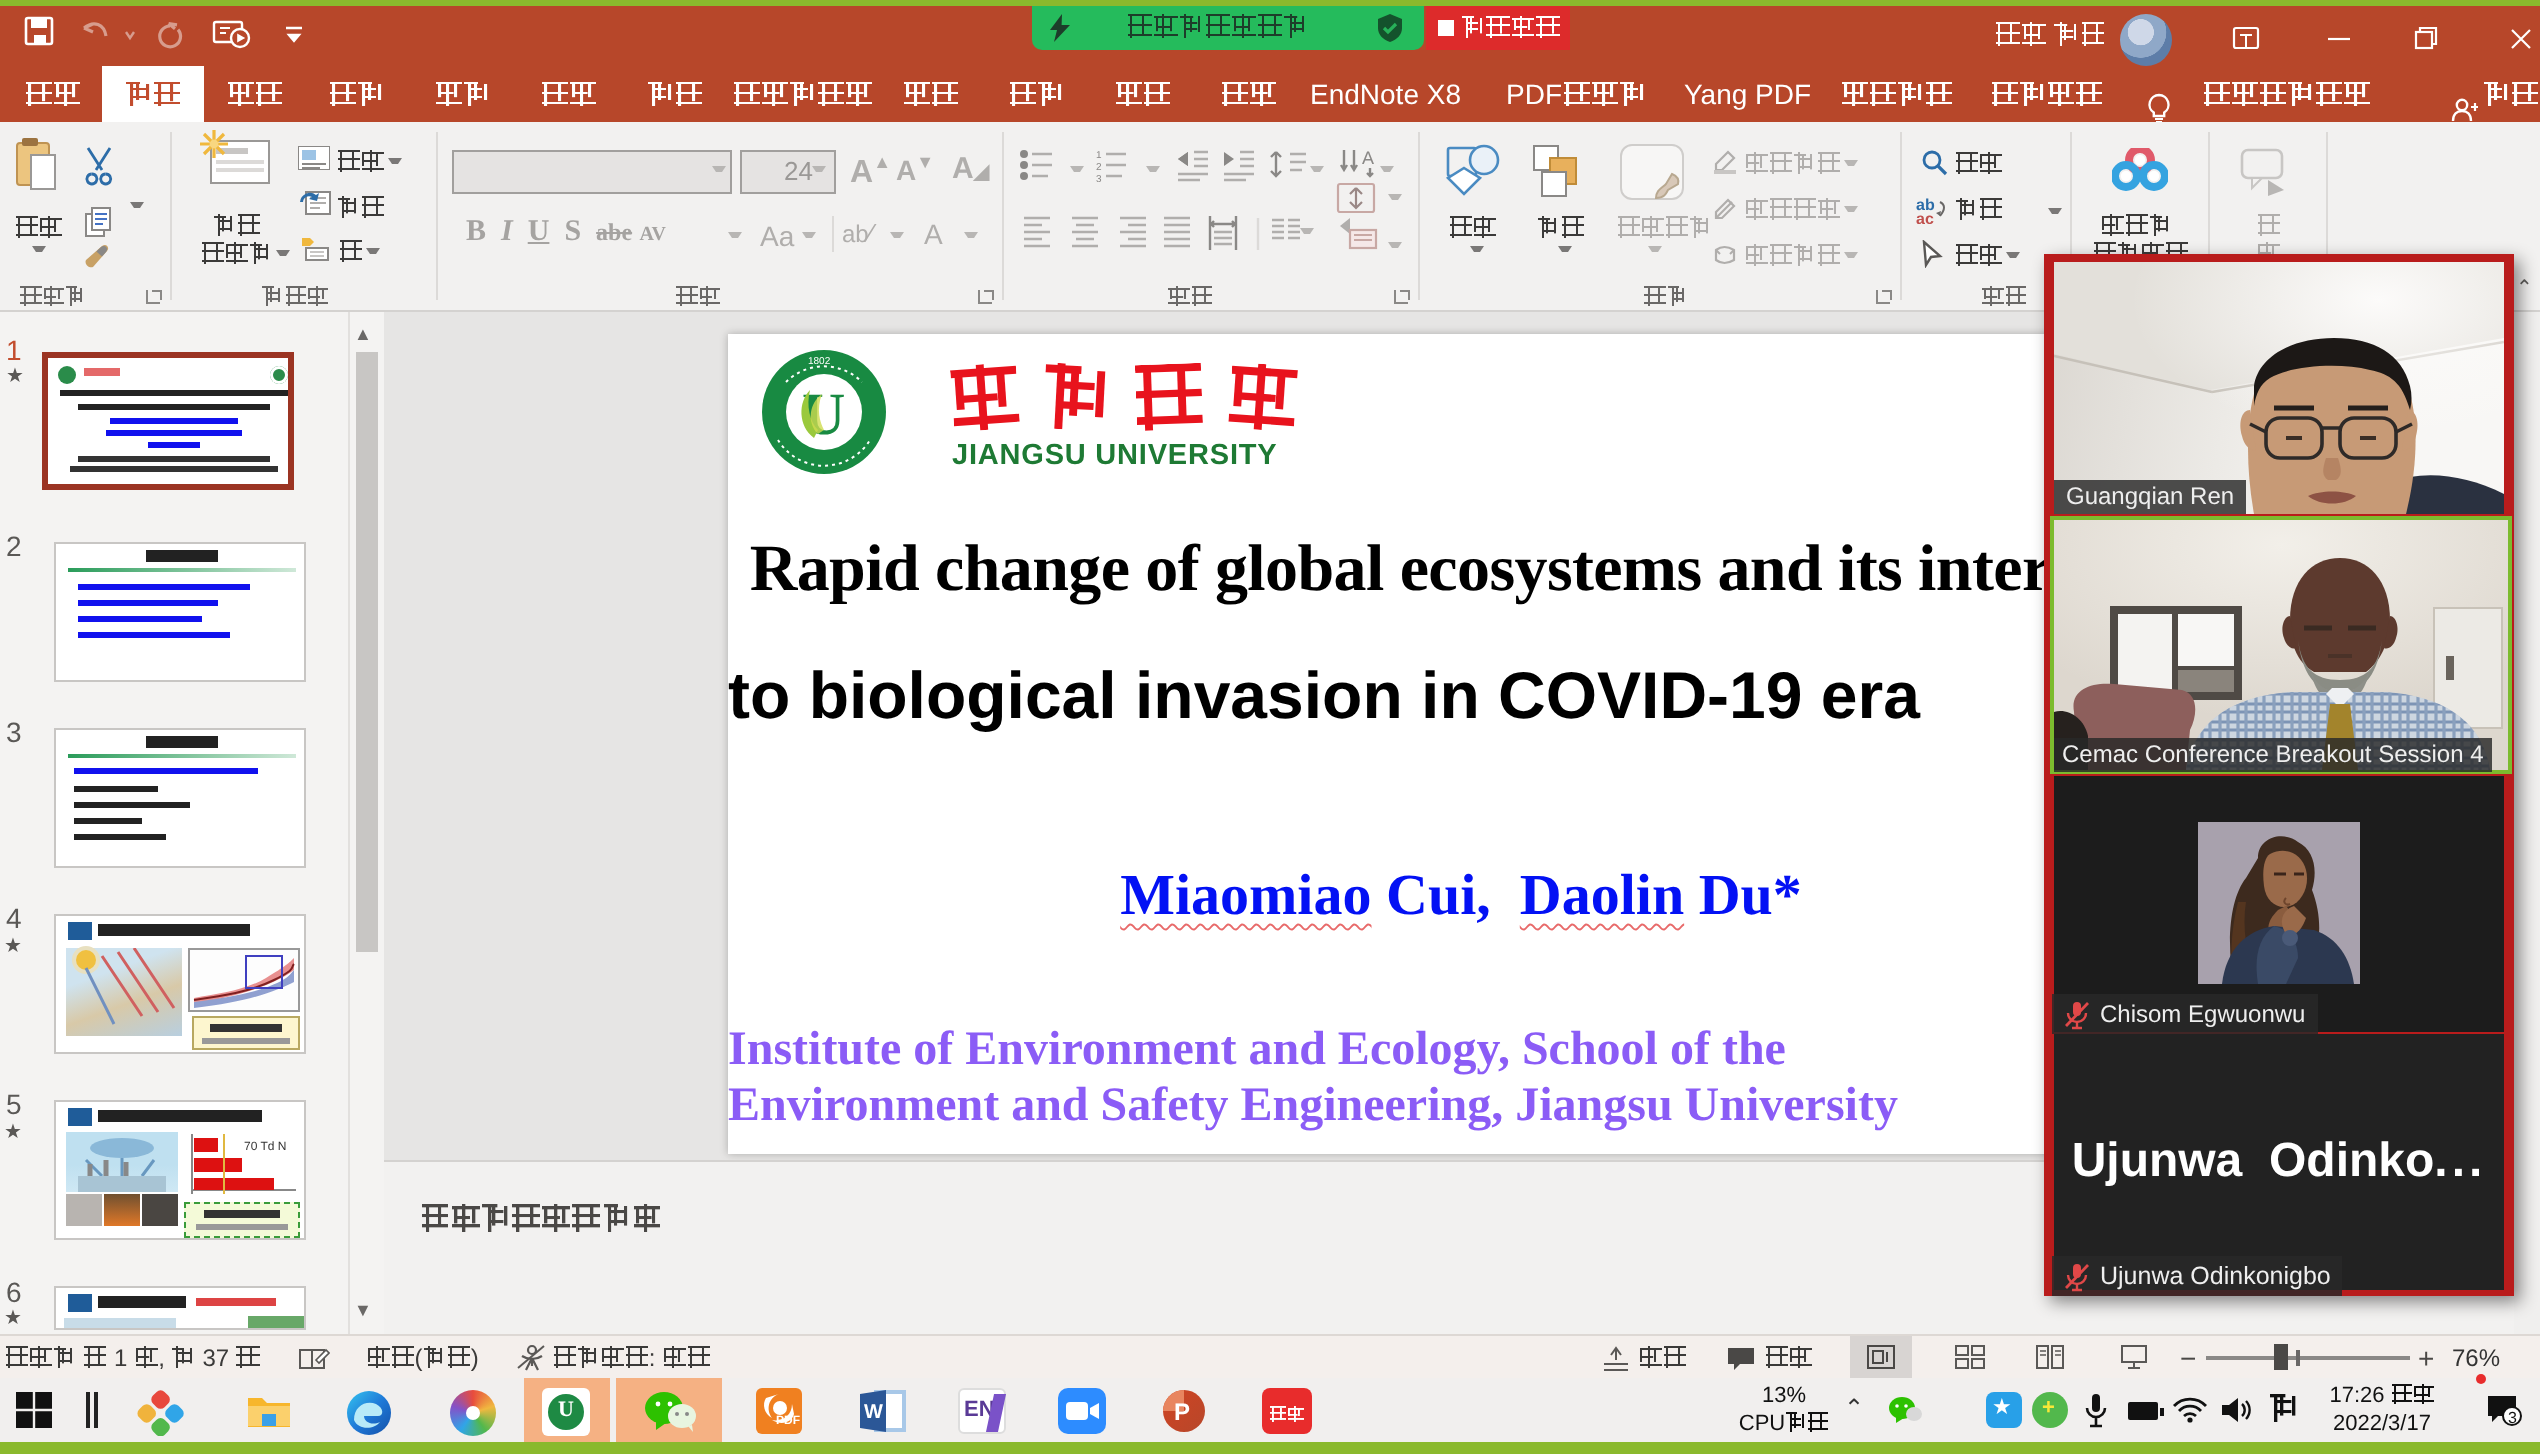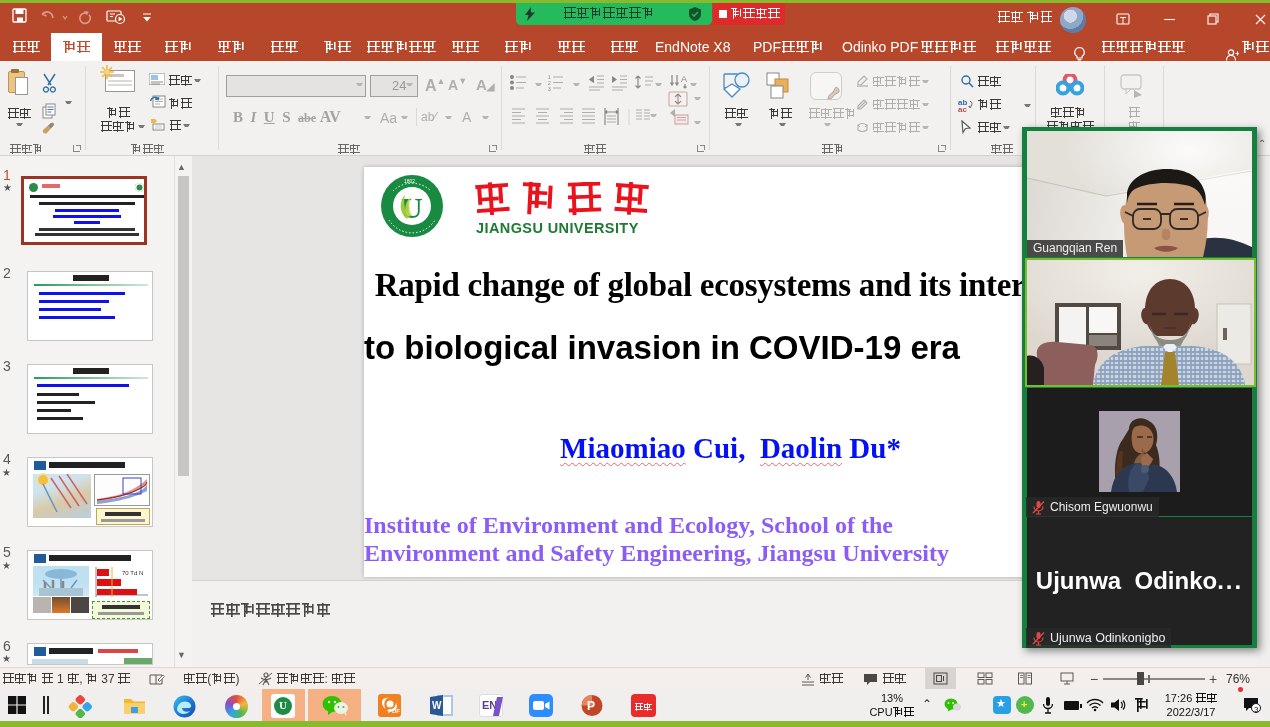--- a/index.html
+++ b/index.html
@@ -28,21 +28,21 @@
 
 #mainbg{left:0;top:156px;width:1270px;height:511px;background:#e6e5e4}
 #thumbs{left:0;top:156px;width:174px;height:511px;background:#f4f3f2}
 #tscroll{left:174px;top:156px;width:18px;height:511px;background:#f4f3f2;border-left:1px solid #e2e0de}
 #notes{left:192px;top:580px;width:1065px;height:87px;background:#f2f1f0;border-top:1px solid #d4d2d0}
 #slide{left:364px;top:167px;width:729px;height:410px;background:#fff;box-shadow:0 0 4px rgba(0,0,0,.25)}
 #status{left:0;top:667px;width:1270px;height:22px;background:#f4efec;border-top:1px solid #ddd8d4;font-size:12px;color:#3b3a39}
 #taskbar{left:0;top:689px;width:1270px;height:32px;background:#f1efee}
 #gbot{left:0;top:721px;width:1270px;height:6px;background:#8ab92d}
 
-#zoomp{left:1022px;top:127px;width:235px;height:521px;background:#15803d;box-shadow:3px 3px 8px rgba(0,0,0,.45)}
+#zoomp{left:1022px;top:127px;width:235px;height:521px;background:#b91c1c;box-shadow:3px 3px 8px rgba(0,0,0,.45)}
 .vlab{position:absolute;color:#eee;font-size:12px;background:rgba(40,40,40,.82);white-space:nowrap;line-height:17px;padding:0 6px}
 .wavy{text-decoration:underline;text-decoration-style:wavy;text-decoration-color:#e86a6a;text-decoration-thickness:1px;text-underline-offset:4px}
 </style></head>
 <body>
 <div class="ab" id="gtop"></div>
 <div class="ab" id="tbar">
  <svg class="ab" style="left:12px;top:5px" width="140" height="20" viewBox="0 0 140 20">
   <g fill="none" stroke="#fff" stroke-width="1.3">
    <rect x="1" y="1" width="13" height="13" rx="1"></rect>
         <path d="M3.5 1v5h8v-5M5 9.5h6v4.5h-6z" fill="#fff" stroke="none"></path>
@@ -93,21 +93,21 @@
  <div class="tab" style="left:217px"><i class="zb"></i><i class="zc"></i></div>
  <div class="tab" style="left:270px"><i class="z"></i><i class="zb"></i></div>
  <div class="tab" style="left:323px"><i class="zc"></i><i class="z"></i></div>
  <div class="tab" style="left:366px"><i class="z"></i><i class="zb"></i><i class="zc"></i><i class="z"></i><i class="zb"></i></div>
  <div class="tab" style="left:451px"><i class="zb"></i><i class="z"></i></div>
  <div class="tab" style="left:504px"><i class="z"></i><i class="zc"></i></div>
  <div class="tab" style="left:557px"><i class="zb"></i><i class="z"></i></div>
  <div class="tab" style="left:610px"><i class="z"></i><i class="zb"></i></div>
  <div class="tab" style="left:655px">EndNote X8</div>
  <div class="tab" style="left:753px">PDF<i class="z"></i><i class="zb"></i><i class="zc"></i></div>
- <div class="tab" style="left:842px">Odinko PDF</div>
+ <div class="tab" style="left:842px">Yang PDF</div>
  <div class="tab" style="left:920px"><i class="zb"></i><i class="z"></i><i class="zc"></i><i class="z"></i></div>
  <div class="tab" style="left:995px"><i class="z"></i><i class="zc"></i><i class="zb"></i><i class="z"></i></div>
  <svg class="tab" style="left:1073px;top:7px" width="13" height="15" viewBox="0 0 13 15">
       <path d="M6.5 1 a4.8 4.8 0 0 1 2.6 8.8 l0 1.7 h-5.2 l0 -1.7 A4.8 4.8 0 0 1 6.5 1z" fill="none" stroke="#fff" stroke-width="1.2"></path>
       <path d="M4.5 13 h4 M5 14.5 h3" stroke="#fff" stroke-width="1"></path>
     </svg>
  <div class="tab" style="left:1101px"><i class="z"></i><i class="zb"></i><i class="z"></i><i class="zc"></i><i class="z"></i><i class="zb"></i></div>
  <svg class="tab" style="left:1225px;top:8px" width="14" height="14" viewBox="0 0 14 14">
       <circle cx="6" cy="4.5" r="2.6" fill="none" stroke="#fff" stroke-width="1.2"></circle>
       <path d="M1.5 12.5 c0 -3.5 2 -5 4.5 -5 s4.5 1.5 4.5 5" fill="none" stroke="#fff" stroke-width="1.2"></path>
@@ -179,21 +179,21 @@
     </svg>
  <div class="btxt" style="left:169px;top:58px"><i class="z"></i><span class="dd"></span></div>
 
  <div class="ab" style="left:226px;top:14px;width:140px;height:22px;background:#e5e3e2;border:1px solid #a19f9d"></div>
  <div class="dd ddg ab" style="left:354px;top:22px"></div>
  <div class="ab" style="left:370px;top:14px;width:48px;height:22px;background:#e5e3e2;border:1px solid #a19f9d;font-size:13px;color:#9a9896;line-height:20px;padding-left:21px">24</div>
  <div class="dd ddg ab" style="left:404px;top:22px"></div>
  <div class="ab btxt gray" style="left:425px;top:15px;font-size:16px;font-weight:bold">A<span style="font-size:9px;vertical-align:7px">▲</span></div>
  <div class="ab btxt gray" style="left:448px;top:15px;font-size:14px;font-weight:bold">A<span style="font-size:9px;vertical-align:6px">▼</span></div>
  <div class="ab btxt gray" style="left:476px;top:15px;font-size:15px;font-weight:bold">A<span style="font-size:10px">◢</span></div>
- <div class="ab" style="top:47px;left:233px;font-size:15px;color:#a5a3a1;font-weight:bold;font-family:'Liberation Serif',serif">B&nbsp;&nbsp;<span style="font-style:italic">I</span>&nbsp;&nbsp;<span style="text-decoration:underline">U</span>&nbsp;&nbsp;S&nbsp;&nbsp;<span style="font-size:12px;text-decoration:line-through">abe</span>&nbsp;<span style="font-size:16px">AV</span></div>
+ <div class="ab" style="top:47px;left:233px;font-size:15px;color:#a5a3a1;font-weight:bold;font-family:'Liberation Serif',serif">B&nbsp;&nbsp;<span style="font-style:italic">I</span>&nbsp;&nbsp;<span style="text-decoration:underline">U</span>&nbsp;&nbsp;S&nbsp;&nbsp;<span style="font-size:12px;text-decoration:line-through">abe</span>&nbsp;<span style="font-size:10px">AV</span></div>
  <div class="dd ddg ab" style="left:362px;top:55px"></div>
  <div class="ab btxt gray" style="left:380px;top:49px;font-size:14px">Aa</div>
  <div class="dd ddg ab" style="left:399px;top:55px"></div>
  <div class="ab" style="left:416px;top:47px;width:1px;height:18px;background:#dcdad8"></div>
  <div class="ab btxt gray" style="left:421px;top:48px;font-size:12px">ab<span style="font-size:13px">⁄</span></div>
  <div class="dd ddg ab" style="left:443px;top:55px"></div>
  <div class="ab btxt gray" style="left:462px;top:48px;font-size:14px">A</div>
  <div class="dd ddg ab" style="left:480px;top:55px"></div>
 
  <svg class="ab" style="left:510px;top:13px" width="190" height="18" viewBox="0 0 190 18">
@@ -704,20 +704,21 @@
           <pattern id="plaid" width="9" height="9" patternUnits="userSpaceOnUse">
             <rect width="9" height="9" fill="#cdd6e0"></rect>
             <path d="M0 2 h9 M0 6 h9" stroke="#7d94b5" stroke-width="1.6"></path>
             <path d="M2 0 v9 M6 0 v9" stroke="#8aa0bd" stroke-width="1.6"></path>
           </pattern>
         </defs>
    <path d="M136 87 L 143 94 L 150 87 L 147 84 L 139 84z" fill="#eef0f2"></path>
    <path d="M138 92 L 148 92 L 152 125 L 134 125z" fill="#a3842c"></path>
   </svg>
  </div>
+ <div class="vlab" style="left:5px;top:242px;height:17px;font-size:12px;padding:0 4px">Cemac Conference Breakout Session 4</div>
 
  <div class="ab" style="left:5px;top:261px;width:225px;height:128px;background:#1c1c1c"></div>
  <div class="ab" style="left:77px;top:284px;width:81px;height:81px;overflow:hidden">
   <svg width="81" height="81" viewBox="0 0 81 81">
    <rect width="81" height="81" fill="#a8a1ad"></rect>
    <path d="M30 18 C 30 8 42 4 50 10 C 58 14 60 24 57 34 C 64 52 60 70 52 81 L 18 81 C 14 60 16 38 24 28z" fill="#3d2a1e"></path>
    <path d="M20 40 C 16 56 16 70 18 81 L 30 81 C 24 68 22 52 24 40z" fill="#54351f"></path>
    <path d="M36 16 C 44 12 52 16 54 24 C 56 32 52 40 46 42 C 40 44 34 40 33 32 C 32 24 33 18 36 16z" fill="#9a6a4a"></path>
    <path d="M38 26 h6 M48 26 h5" stroke="#3a241a" stroke-width="1.5"></path>
    <path d="M44 38 C 42 40 44 42 46 41" stroke="#6e452c" fill="none"></path>

